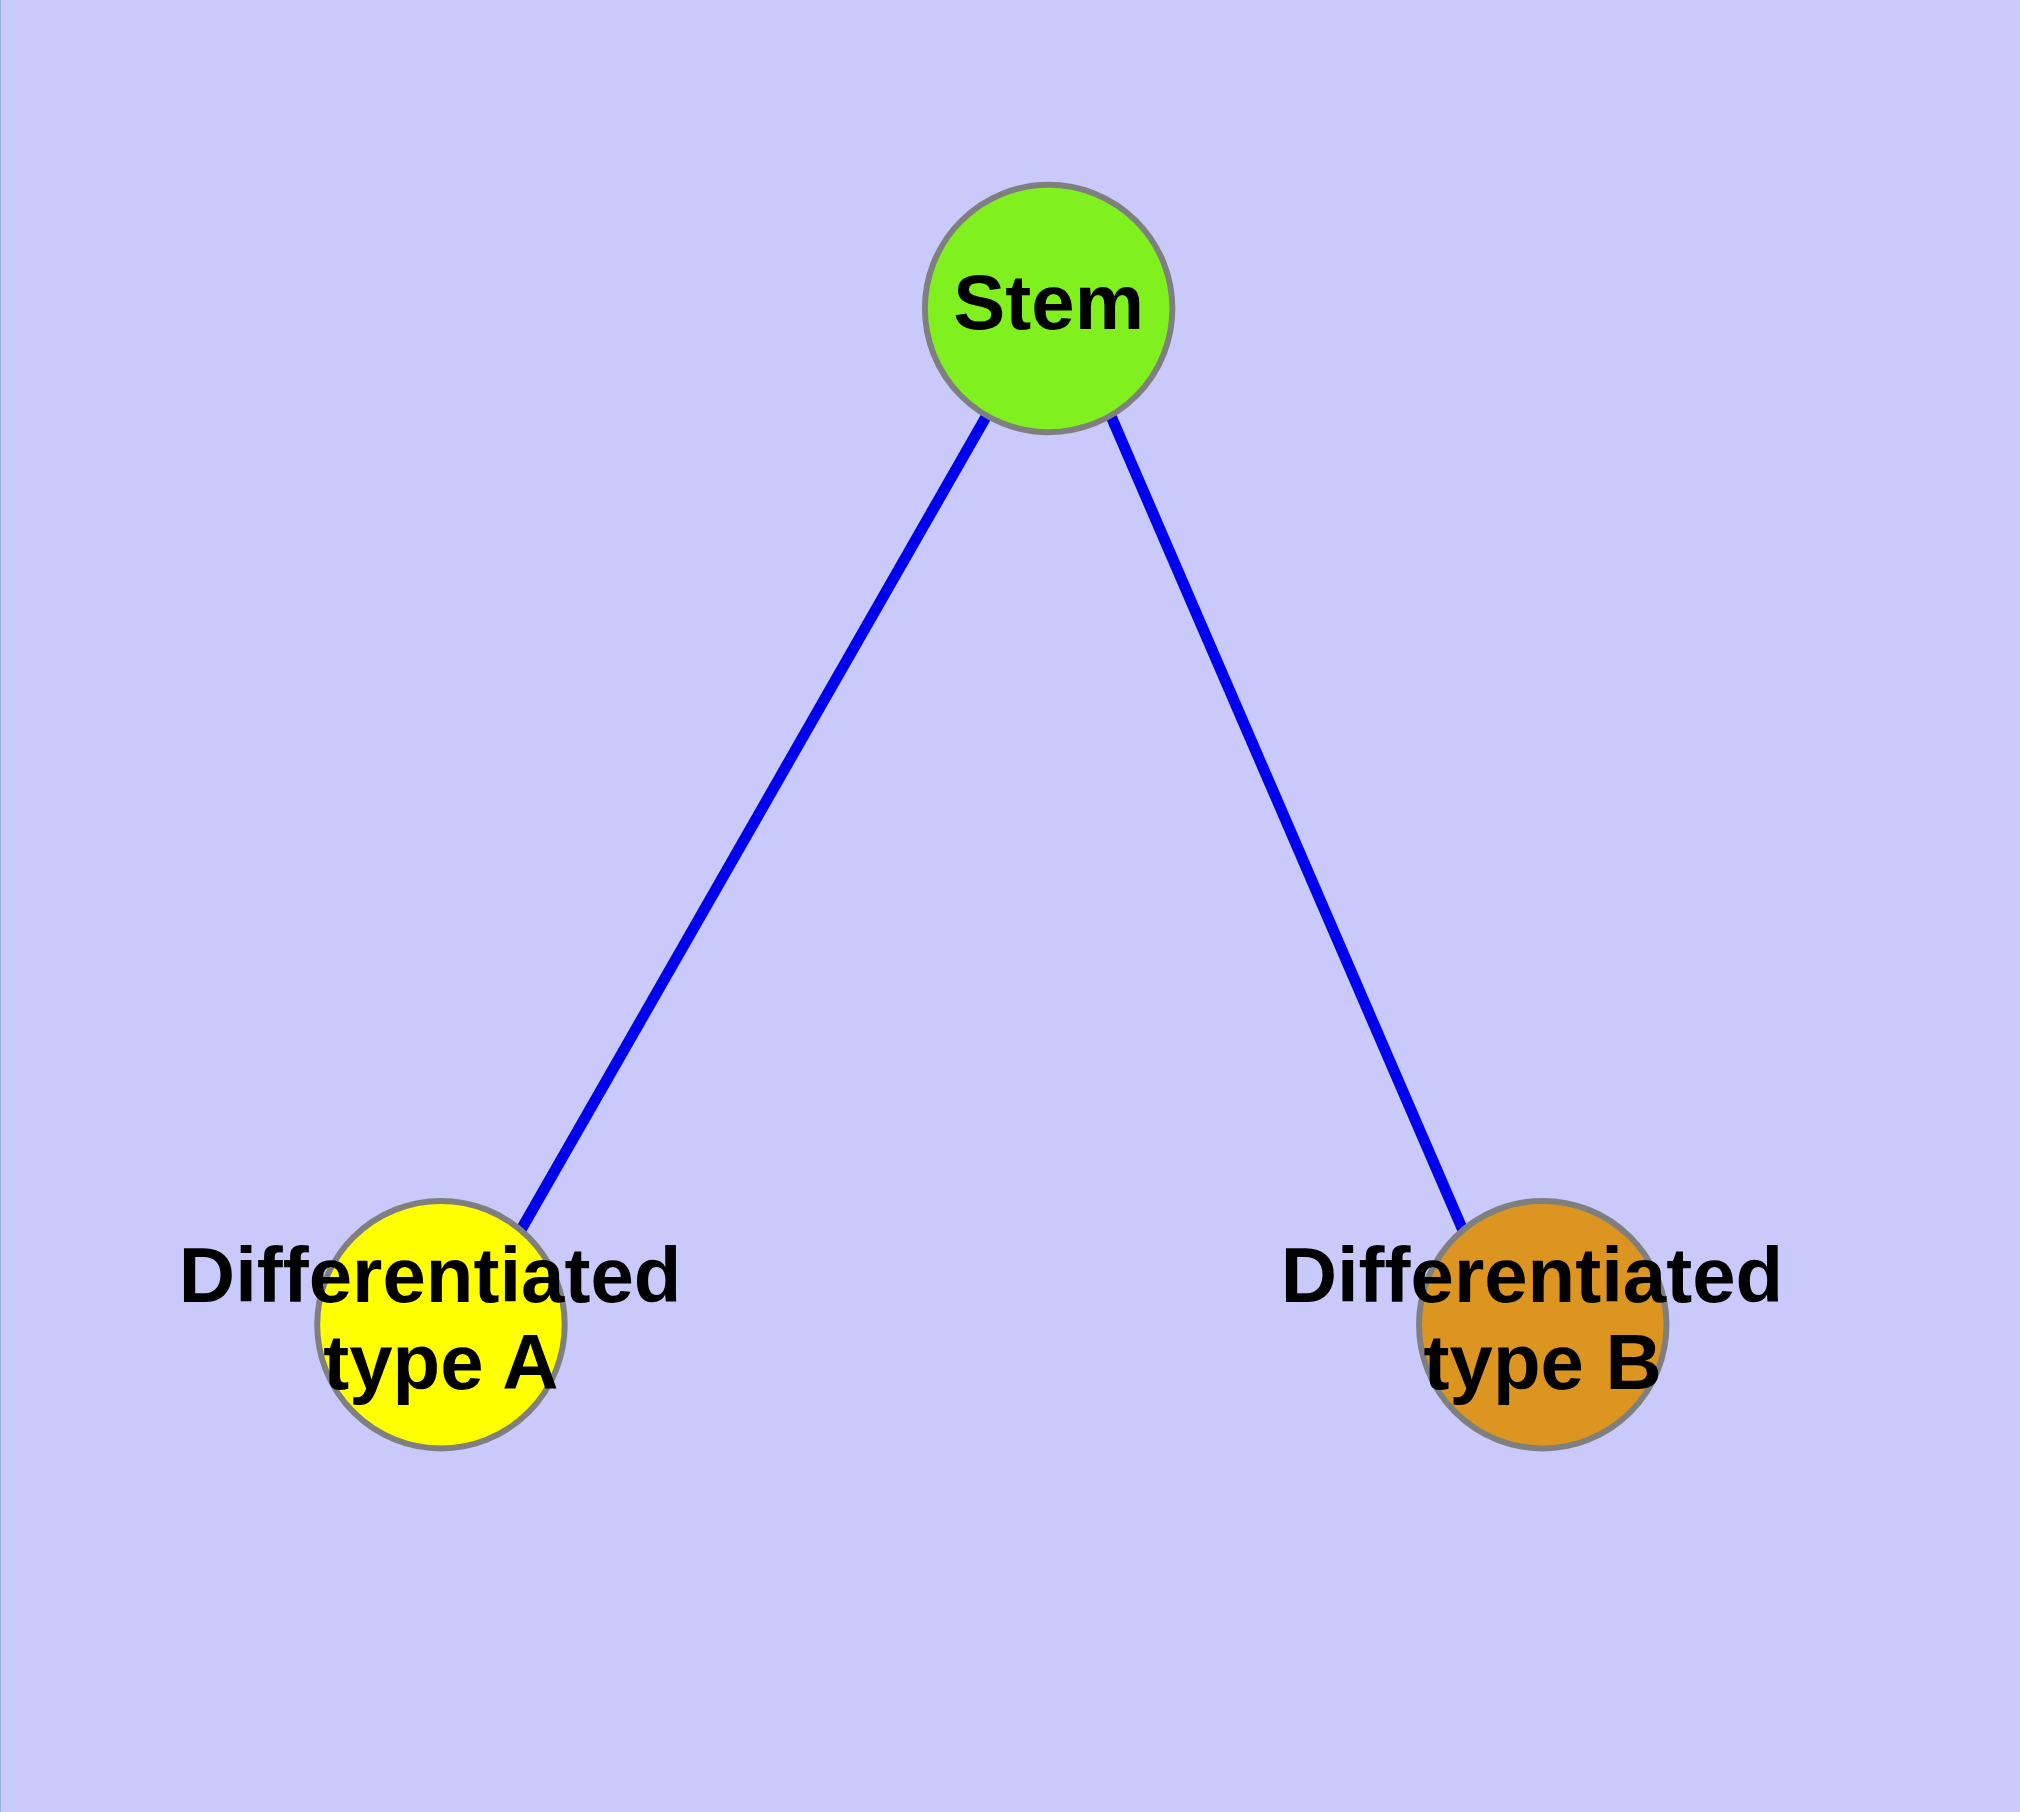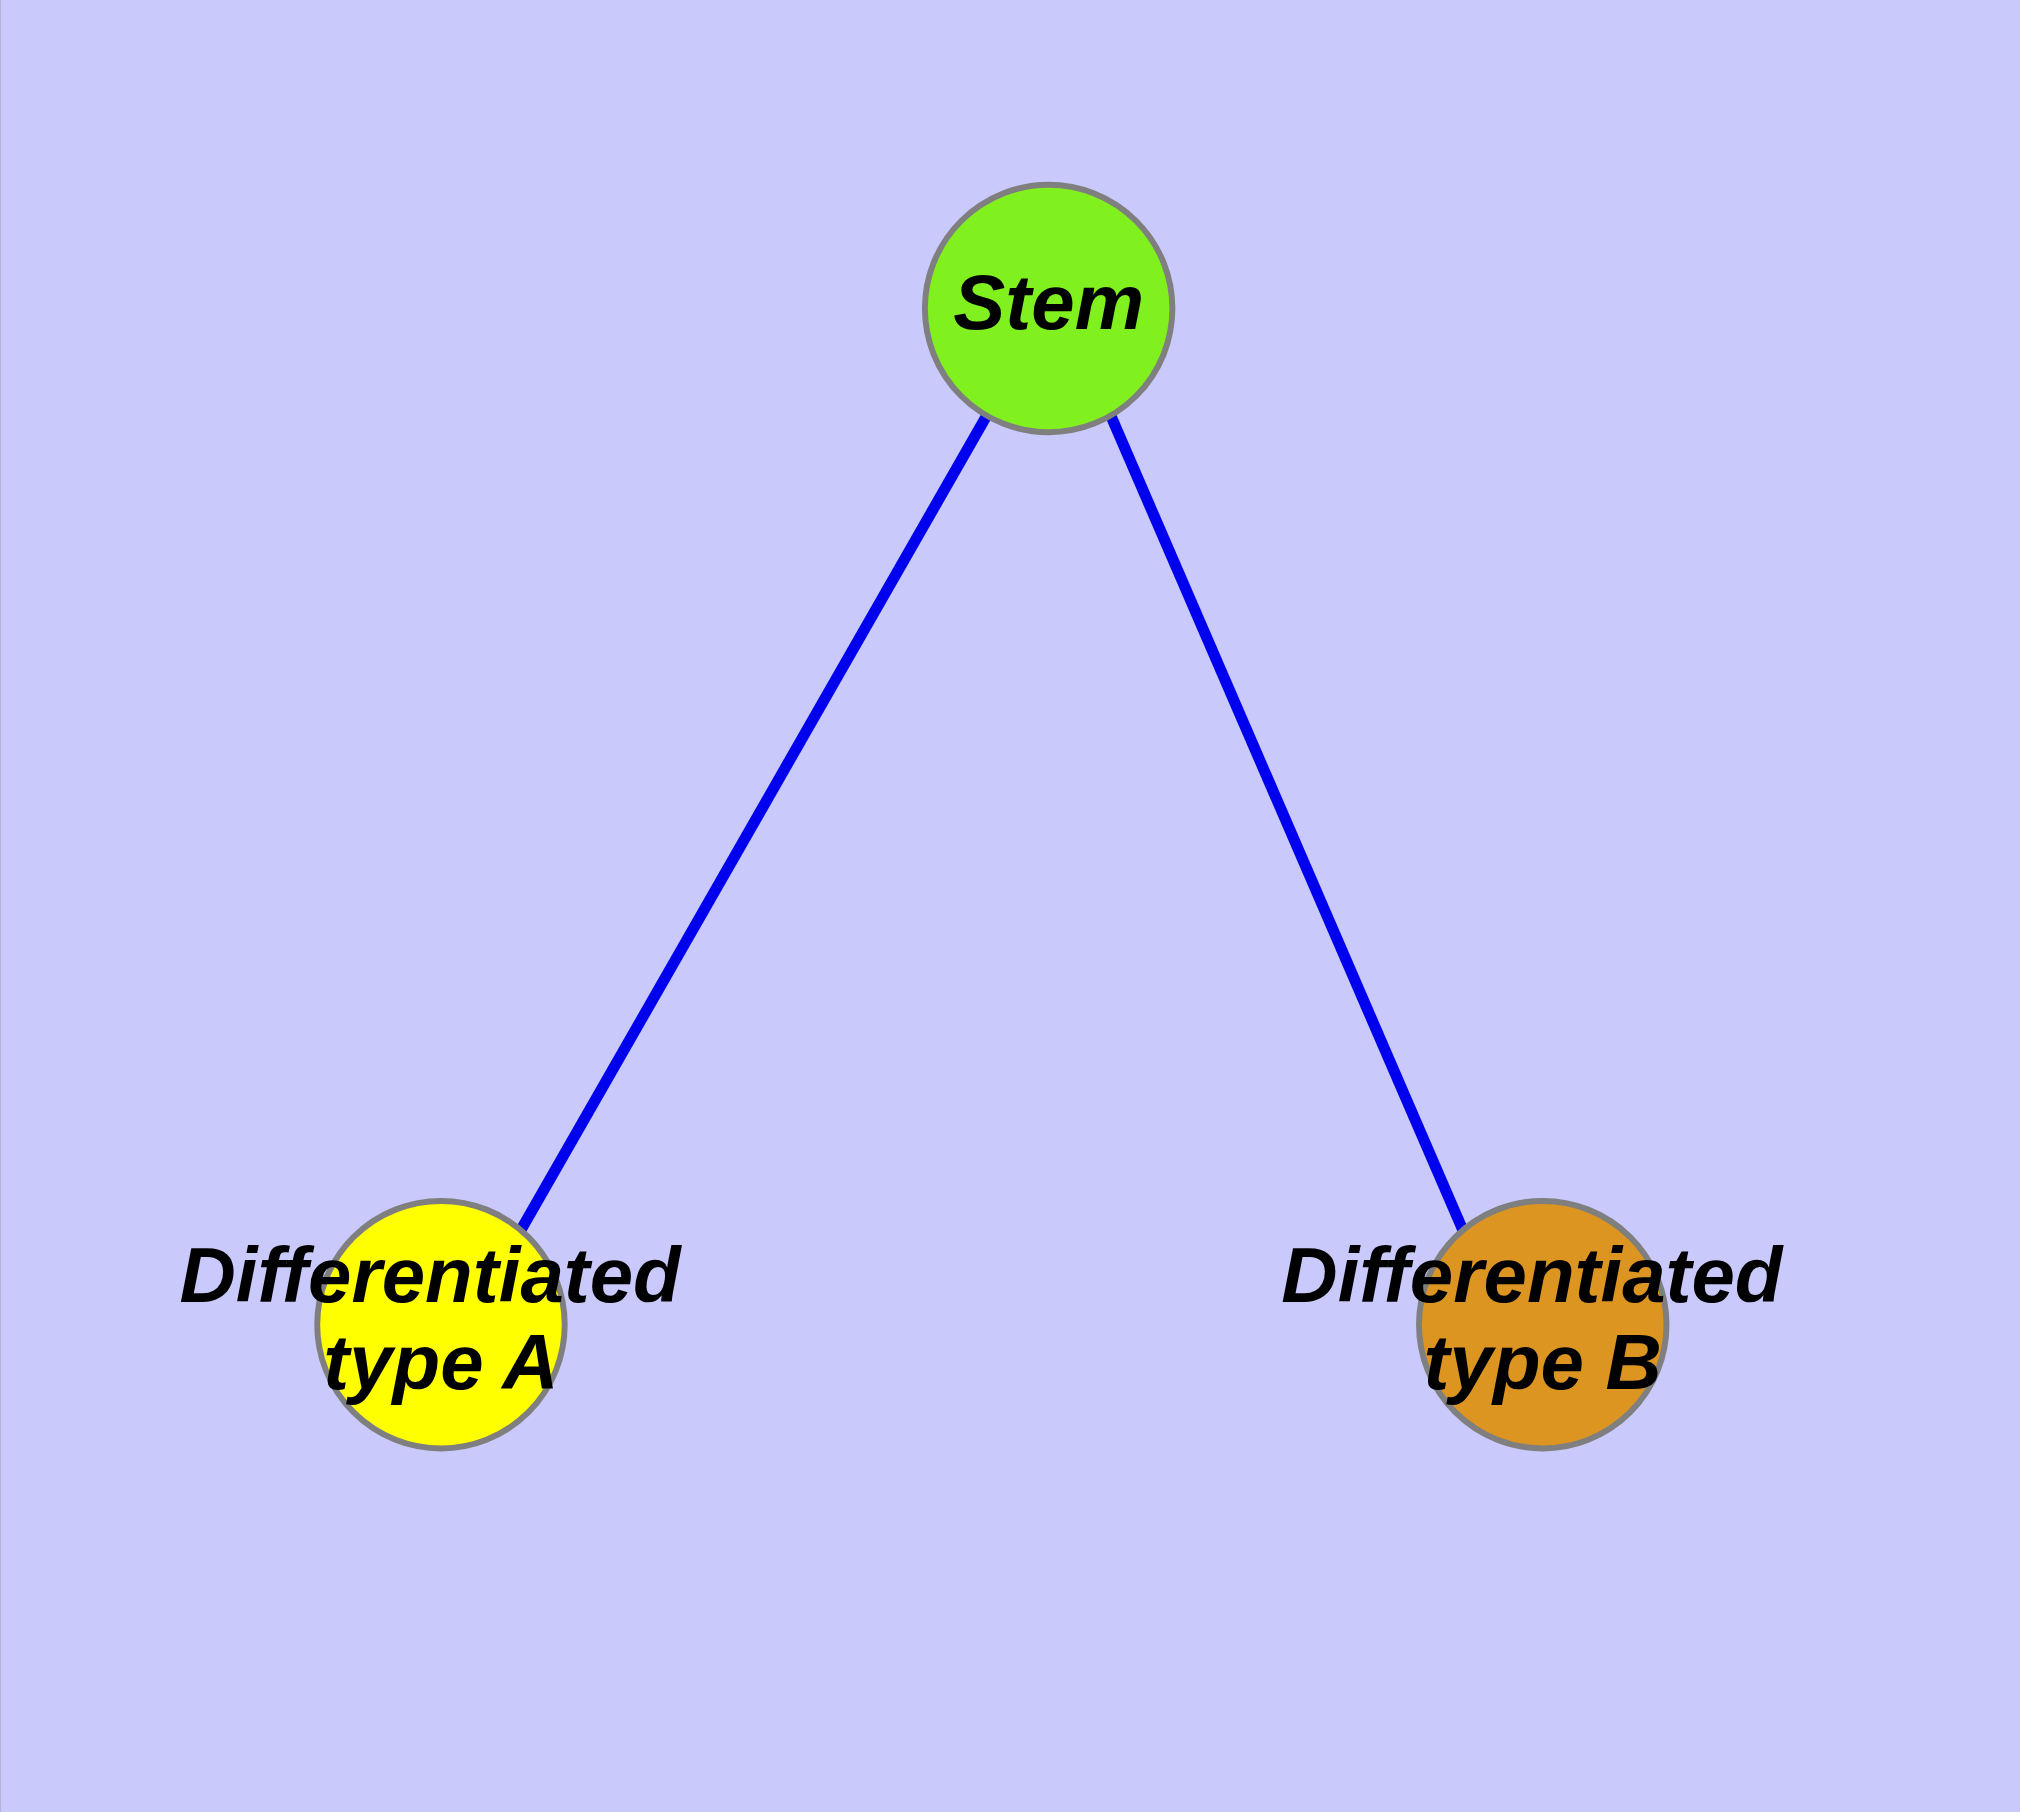--- a/index.html
+++ b/index.html
@@ -26,21 +26,21 @@
     font-family: "Liberation Sans", sans-serif;
     font-weight: bold;
     fill: #000000;
     text-anchor: middle;
     dominant-baseline: middle;
   }
 </style>
 </head>
 <body>
 
-<div id="canvas" style="background: #737373; font-style: italic;">
+<div id="canvas" style="background: #0f766e;">
   <svg id="graph-svg" viewBox="0 0 2384 2138" xmlns="http://www.w3.org/2000/svg">
 
     <rect id="bg-rect" x="0" y="0" width="2384" height="2138" fill="#c9c9fb"></rect>
 
     <g id="edges-group">
       <line id="edge-0" x1="1163" y1="492" x2="614" y2="1452" stroke="#0000ee" stroke-width="13" stroke-linecap="butt"></line>
       <line id="edge-1" x1="1311" y1="492" x2="1726" y2="1452" stroke="#0000ee" stroke-width="13" stroke-linecap="butt"></line>
     </g>
 
     <g id="nodes-group">

